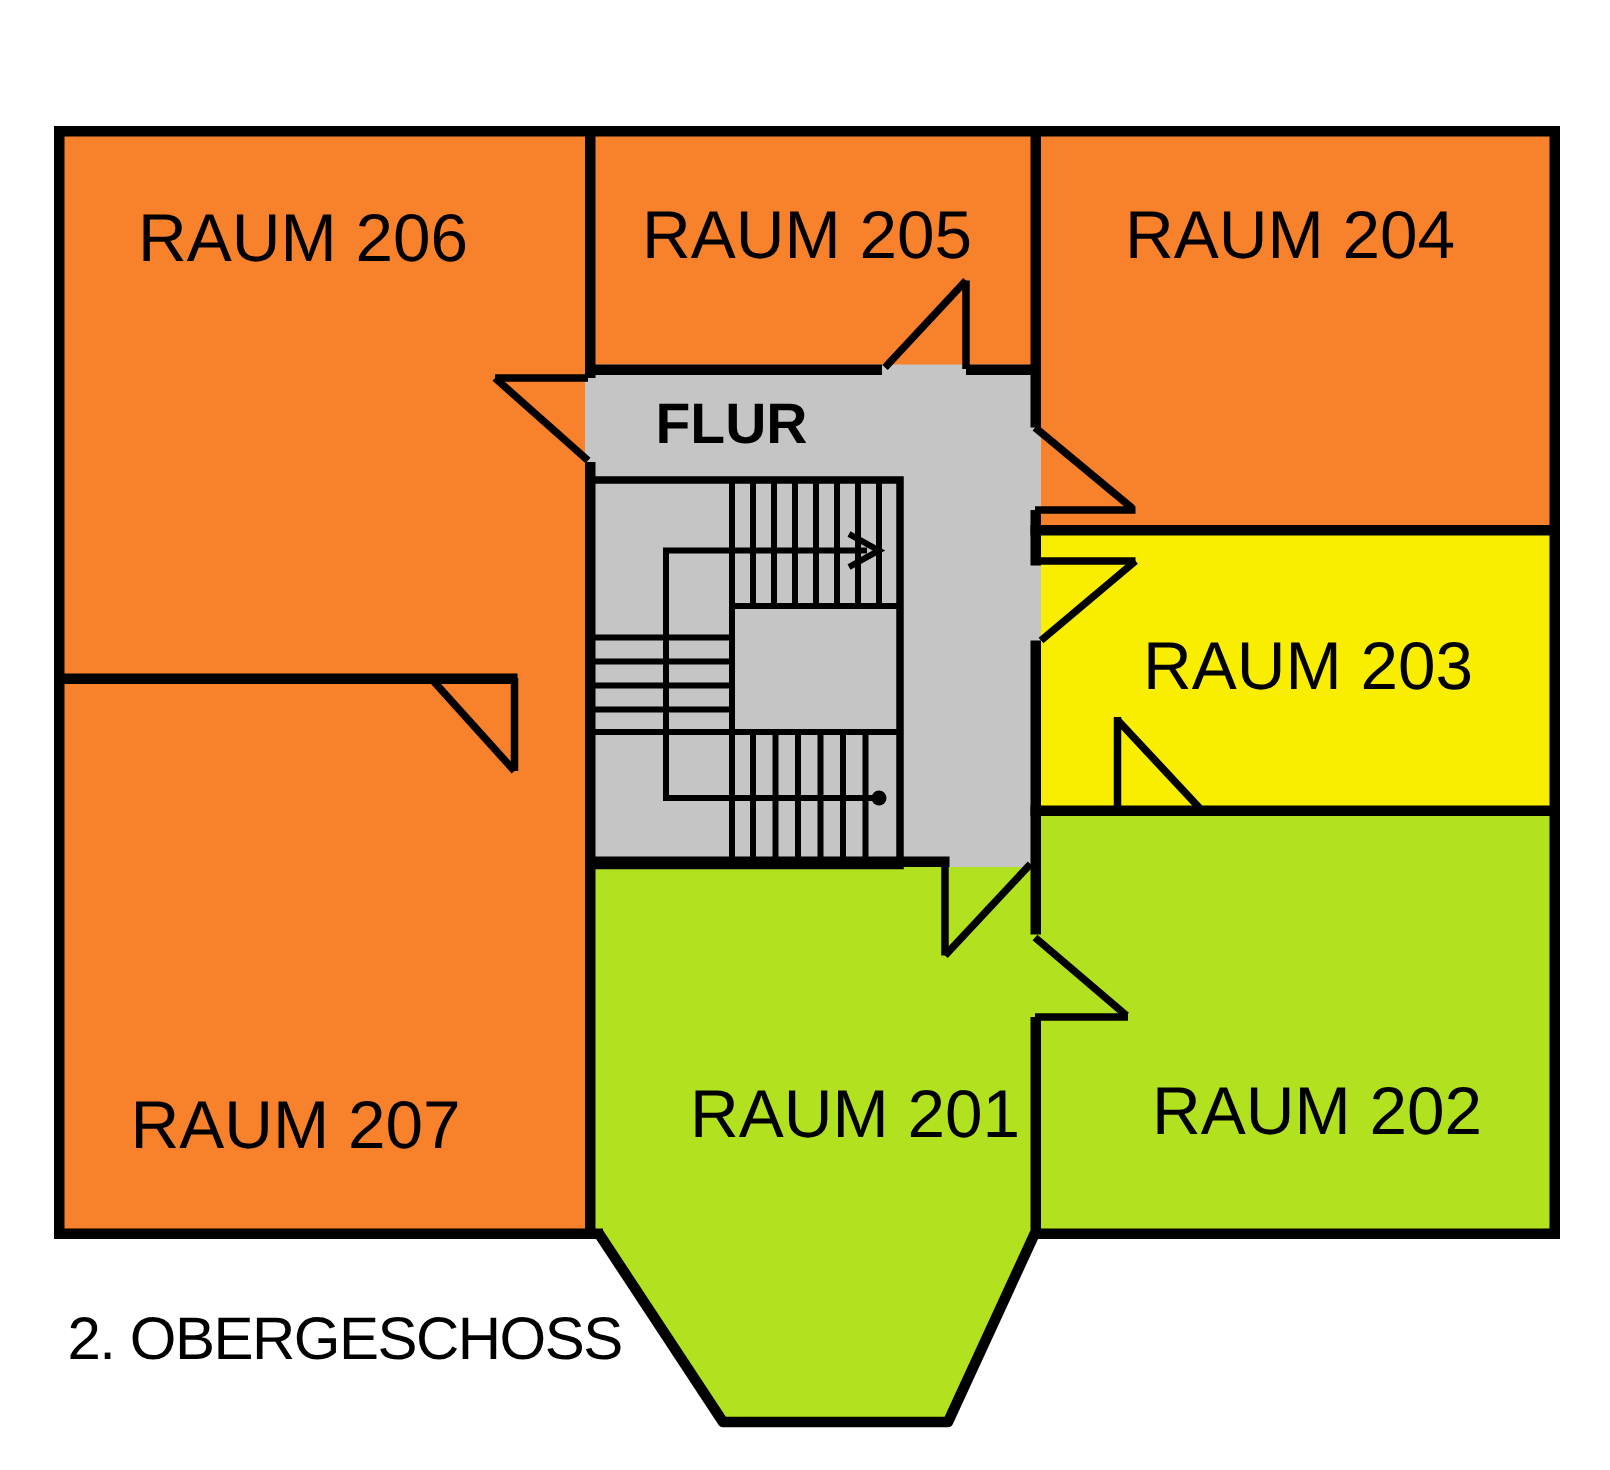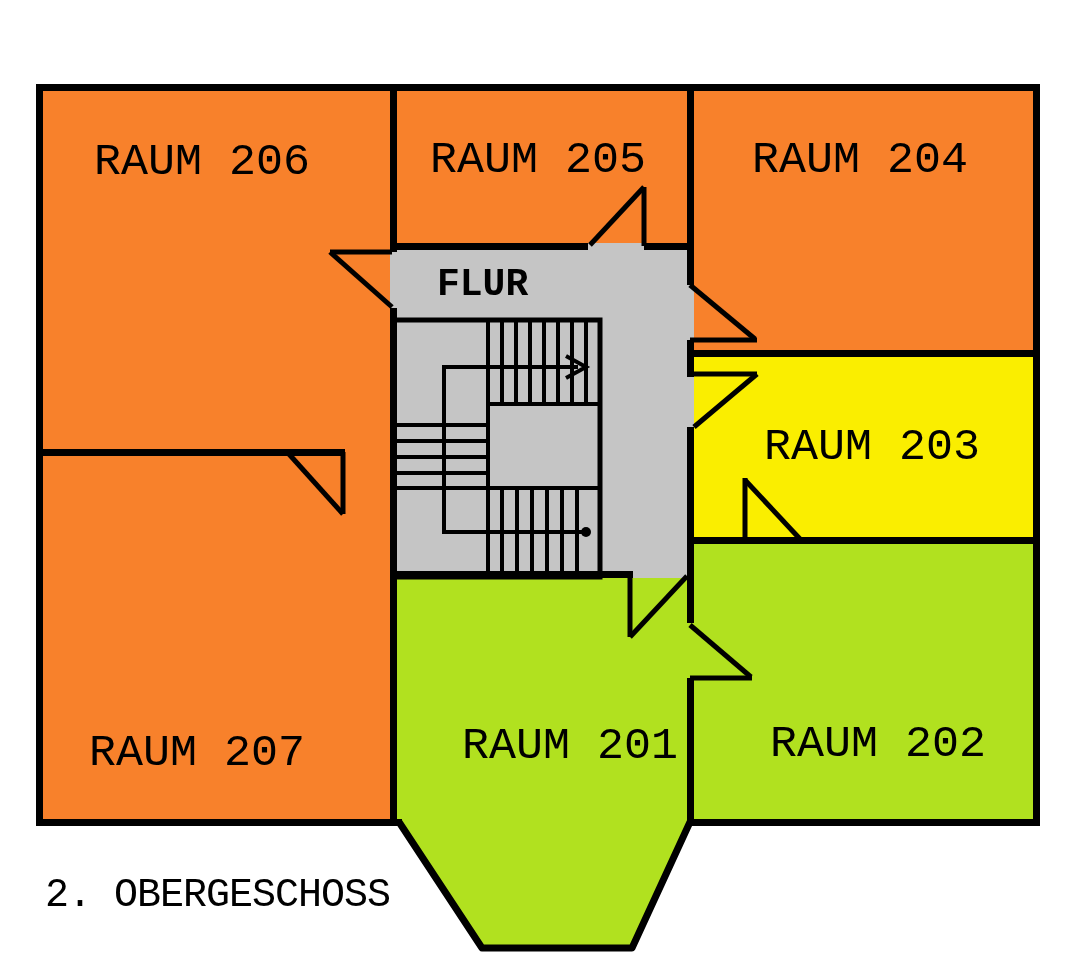--- a/index.html
+++ b/index.html
@@ -1,17 +1,17 @@
 <!DOCTYPE html>
 <html><head>
 <meta charset="utf-8">
 <style>
   html,body{margin:0;padding:0;background:#ffffff;}
   .stage{position:relative;width:1073px;height:980px;background:#ffffff;overflow:hidden;
-         font-family:Liberation Mono, monospace;}
+         font-family:Liberation Sans, sans-serif;}
   svg{display:block;}
   .wall{fill:#000000;}
   .stair-line{stroke:#000000;stroke-width:4;fill:none;}
   .stair-box{stroke:#000000;stroke-width:5;fill:none;}
   .door-line{stroke:#000000;stroke-width:5;fill:none;}
   .room-label{font-size:45px;fill:#000000;text-anchor:middle;}
   .flur-label{font-size:38px;font-weight:bold;fill:#000000;}
   .floor-title{font-size:40px;fill:#000000;letter-spacing:-1px;}
 </style>
 </head>

